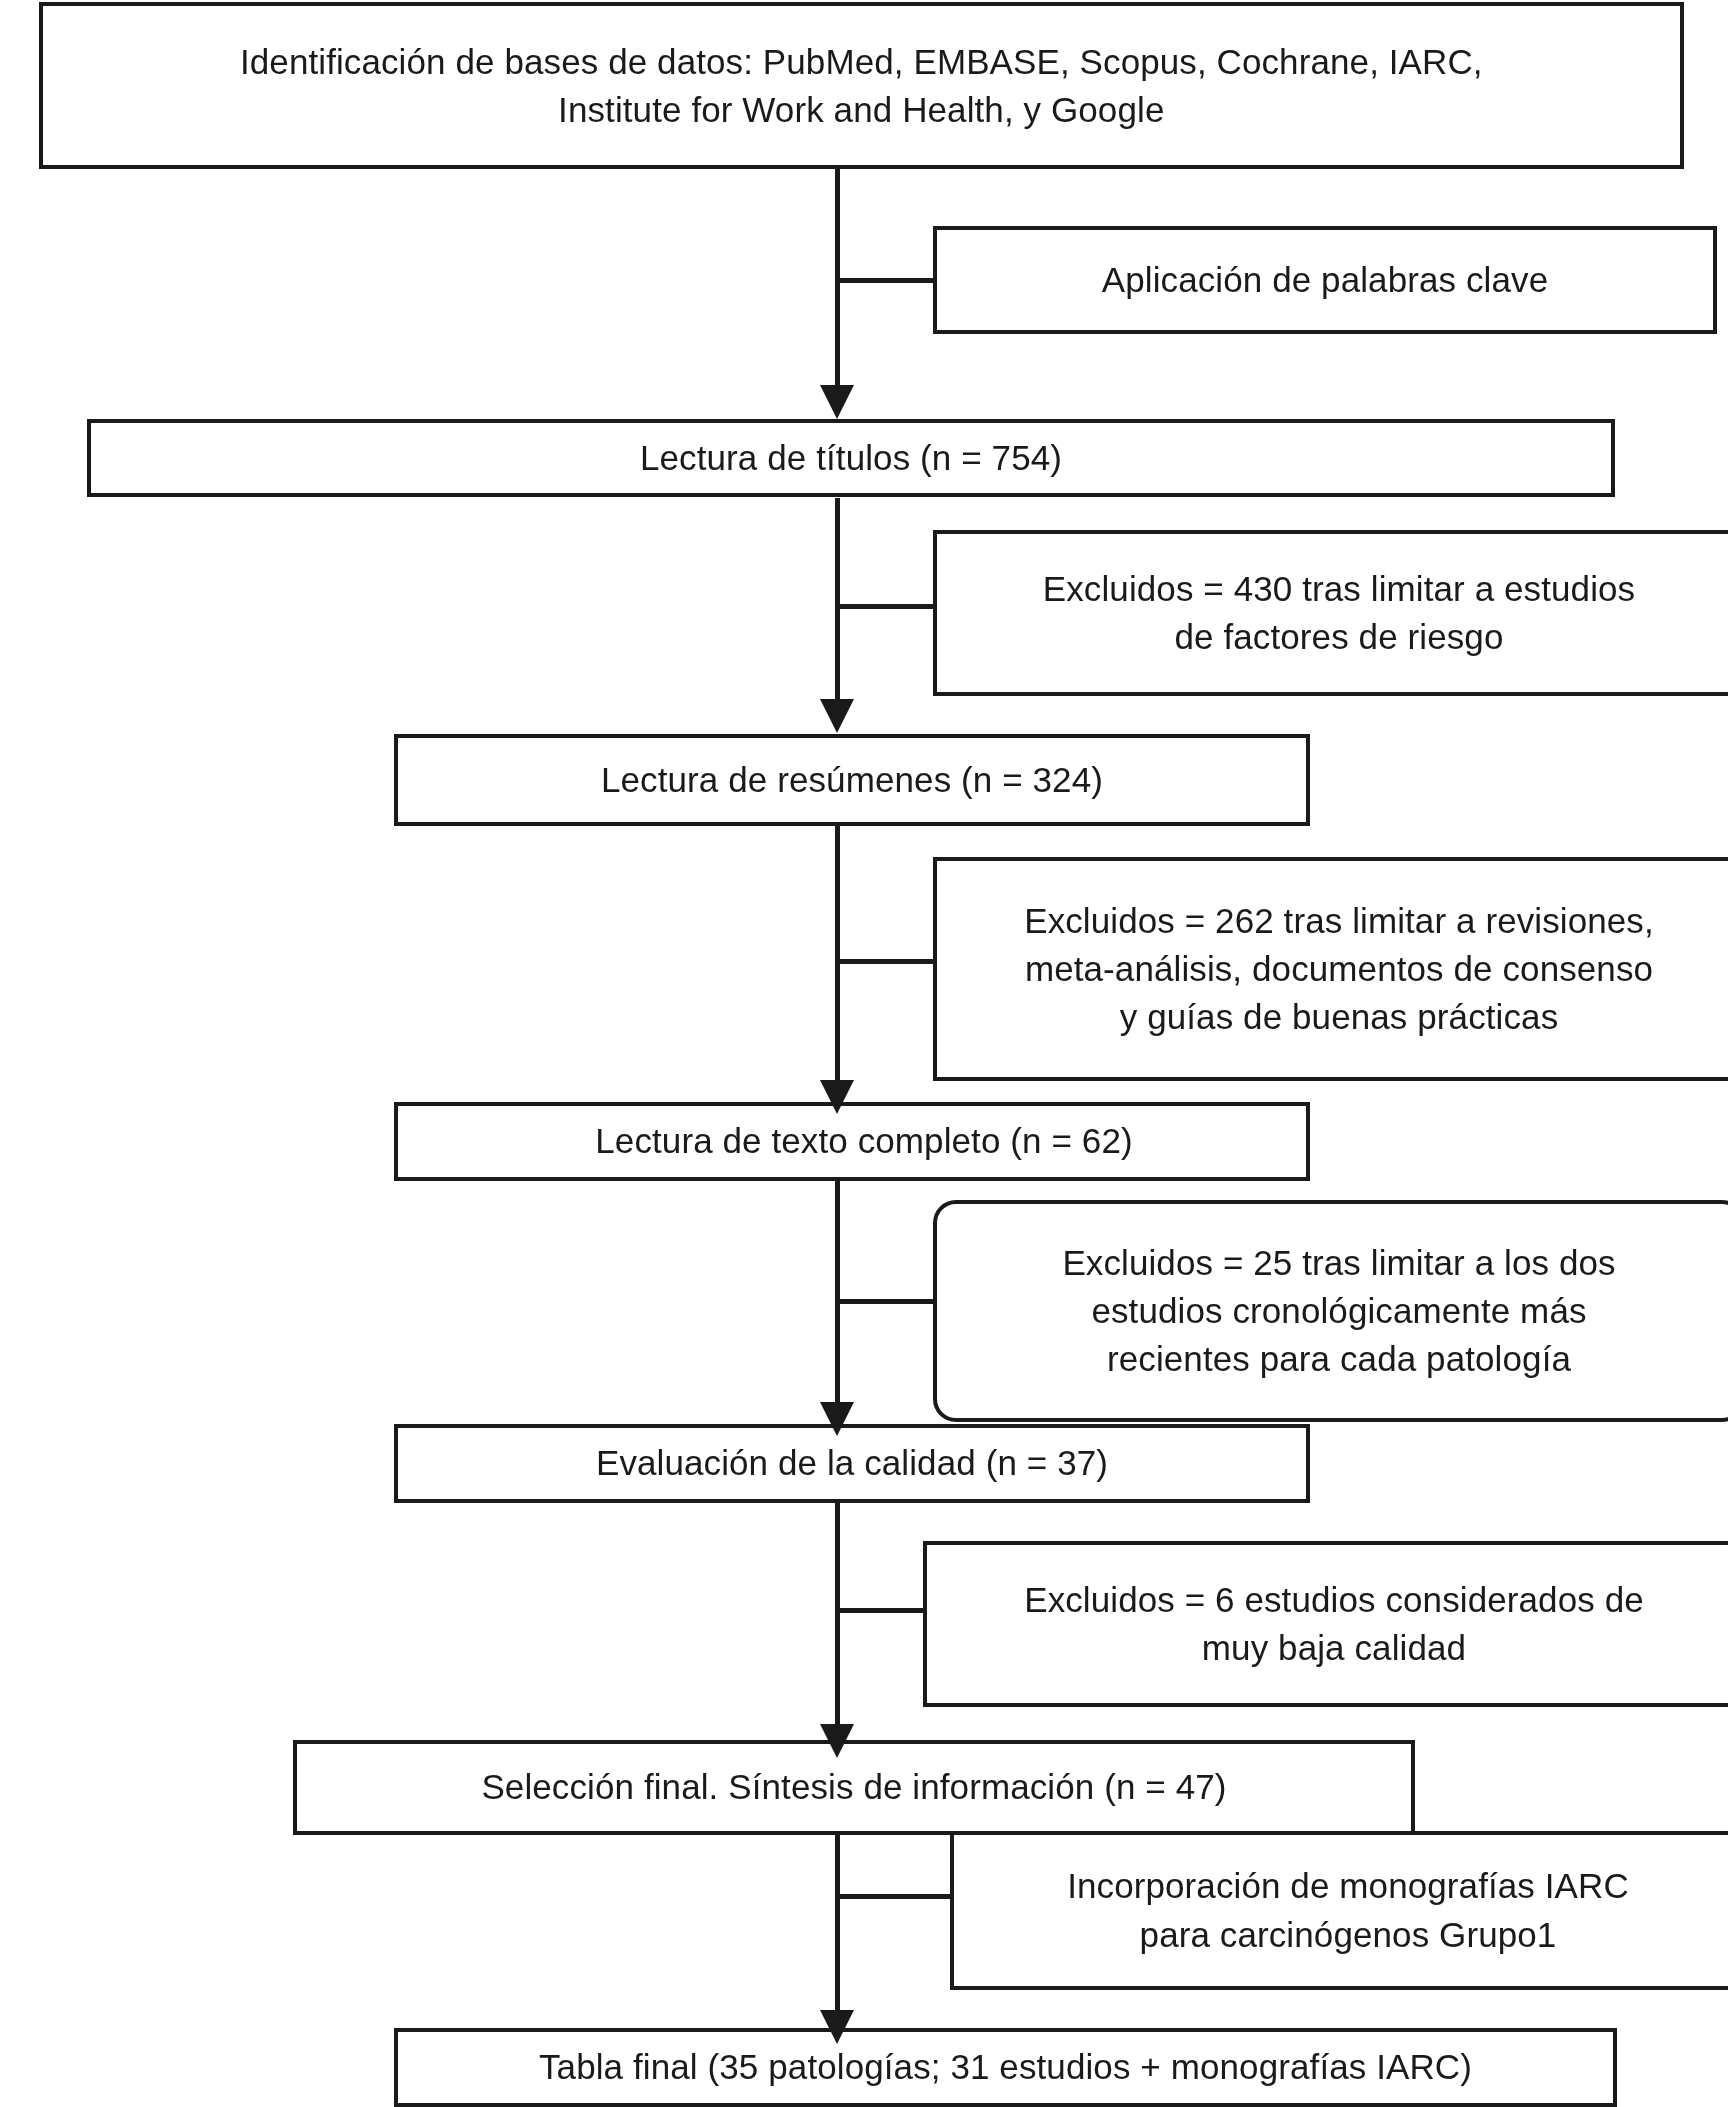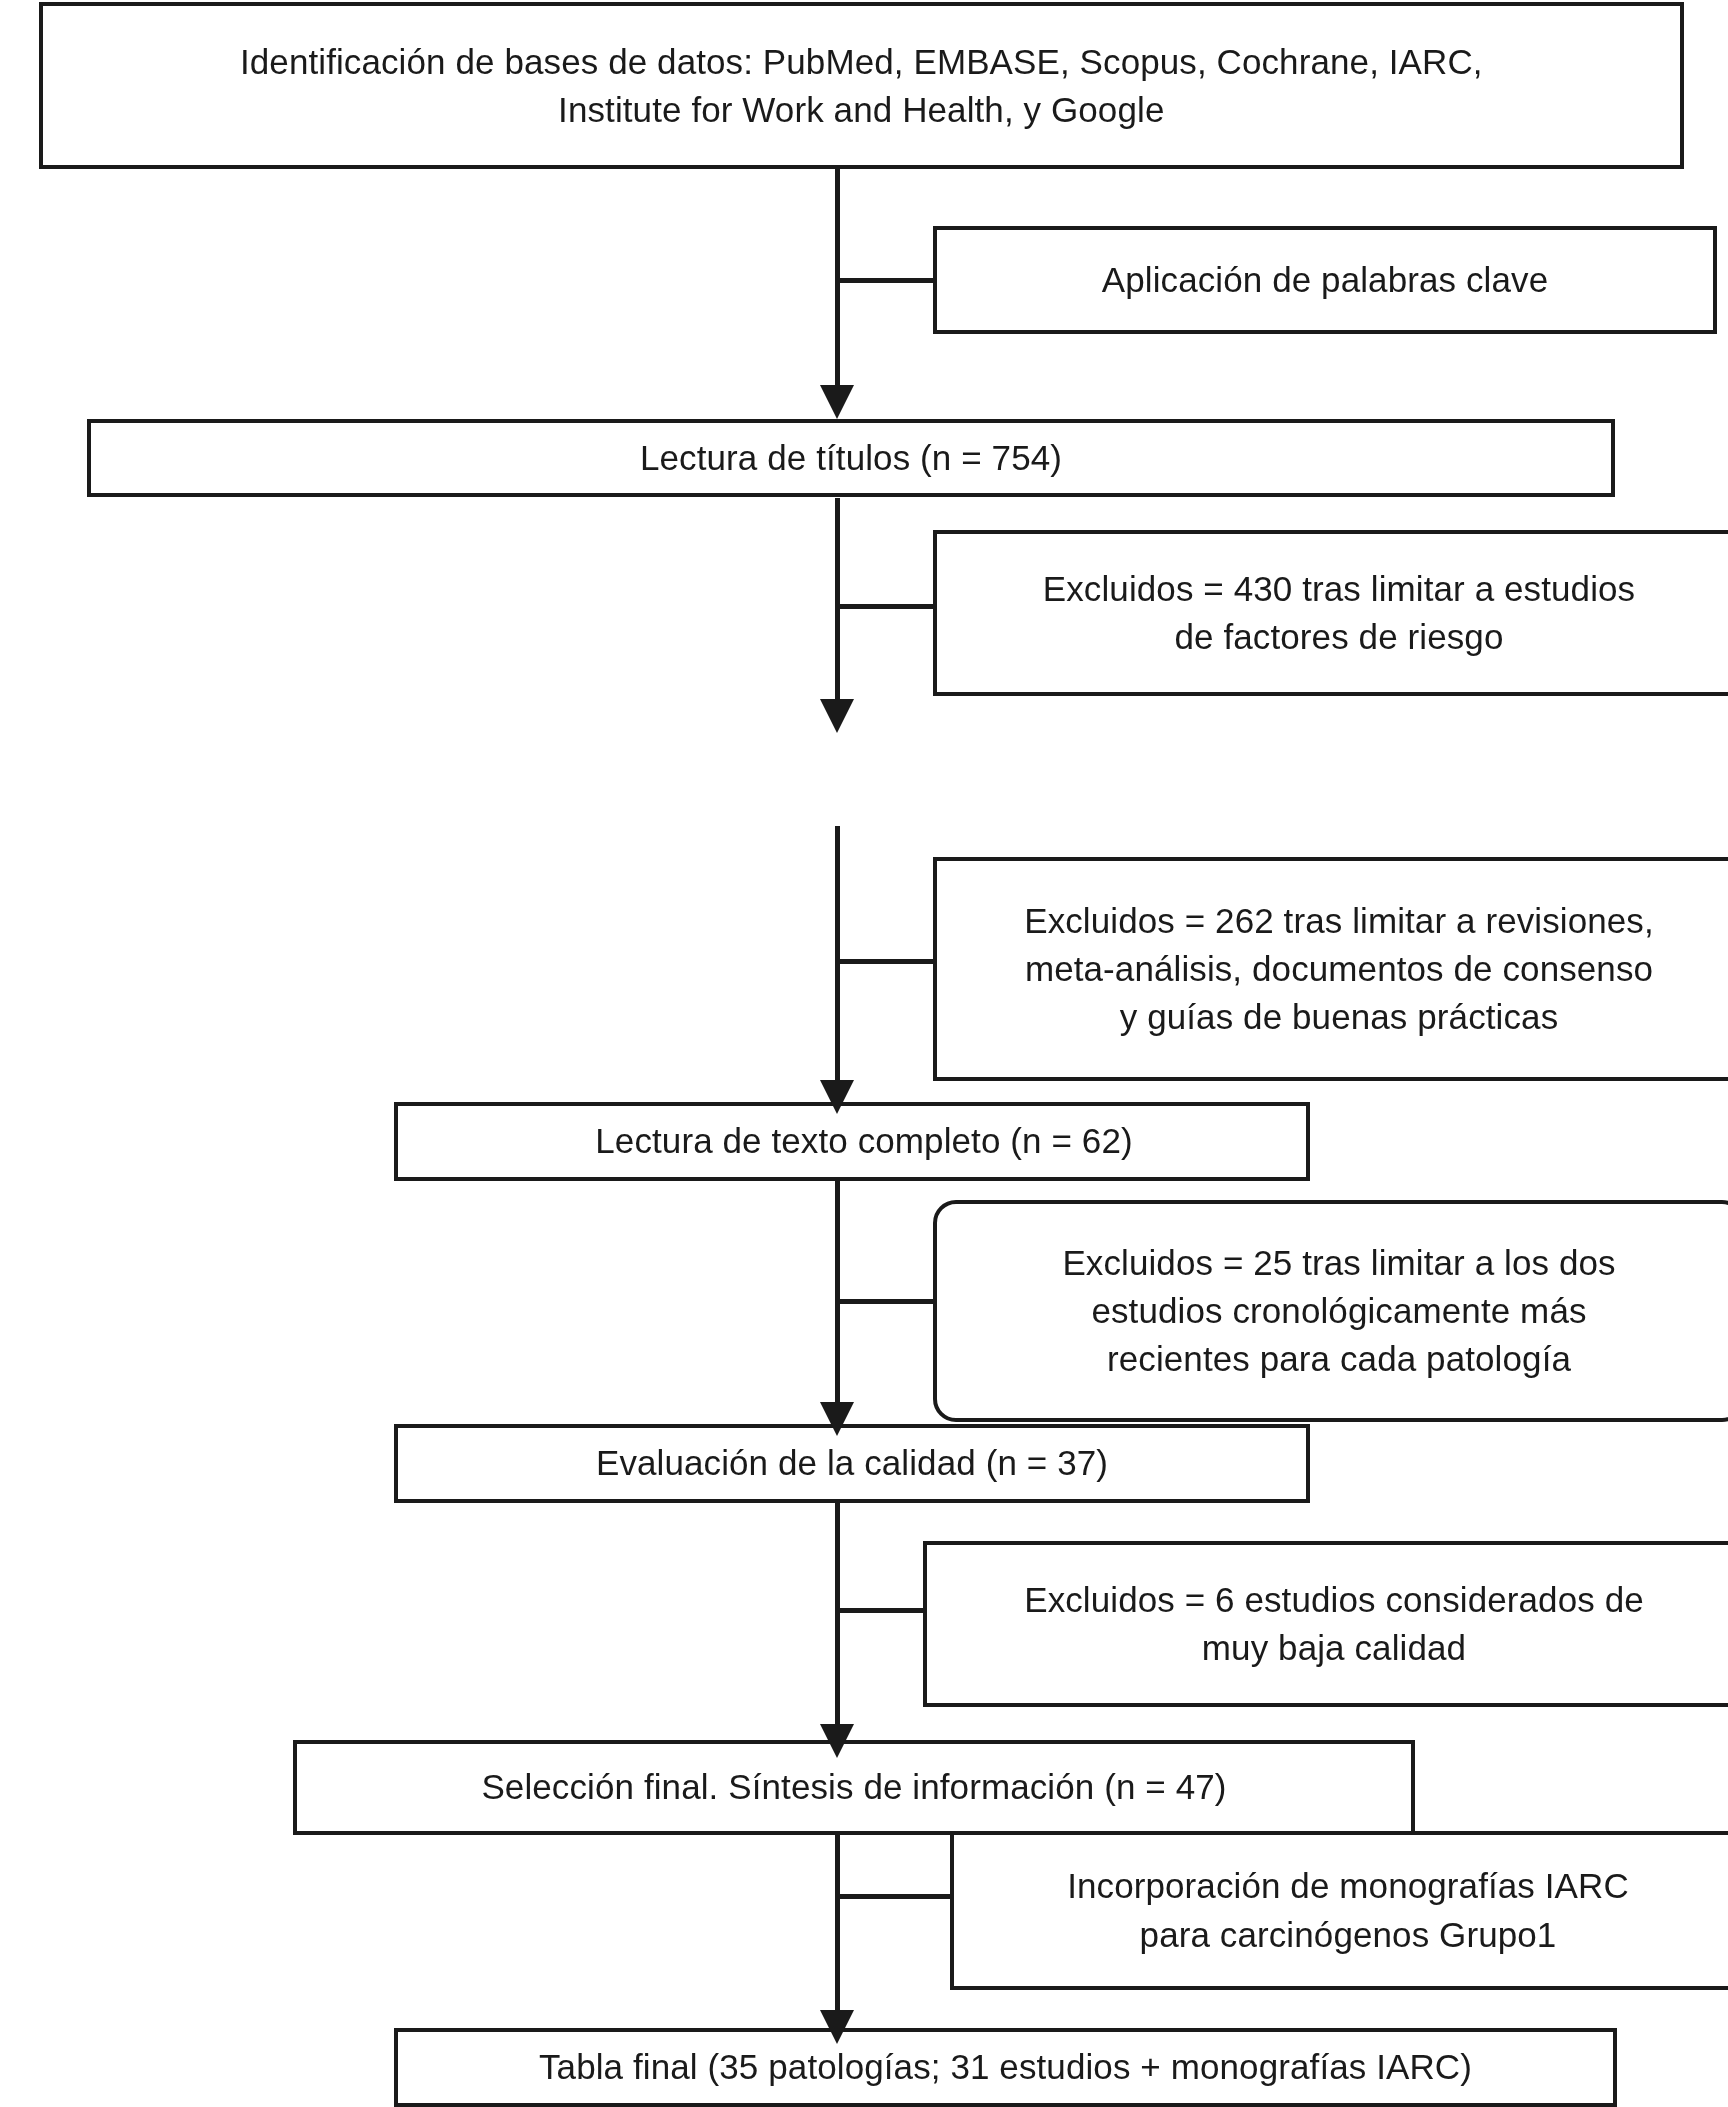--- a/index.html
+++ b/index.html
@@ -85,20 +85,23 @@
   <div class="vline" style="left:797px; top:498px; height:203px;"></div>
   <div class="arrowhead" style="left:782px; top:699px;"></div>
 
   <div class="hline" style="left:797px; top:604px; width:103px;"></div>
 
   <div class="node" style="left:895px; top:530px; width:812px; height:166px;">
     <span class="label">Excluidos = 430 tras limitar a estudios
 de factores de riesgo</span>
   </div>
 
+  <div class="node" style="left:356px; top:734px; width:916px; height:92px;">
+    <span class="label">Lectura de resúmenes (n = 324)</span>
+  </div>
 
   <div class="vline" style="left:797px; top:826px; height:255px;"></div>
   <div class="arrowhead" style="left:782px; top:1080px;"></div>
 
   <div class="hline" style="left:797px; top:959px; width:103px;"></div>
 
   <div class="node" style="left:895px; top:857px; width:812px; height:224px;">
     <span class="label">Excluidos = 262 tras limitar a revisiones,
 meta-análisis, documentos de consenso
 y guías de buenas prácticas</span>

